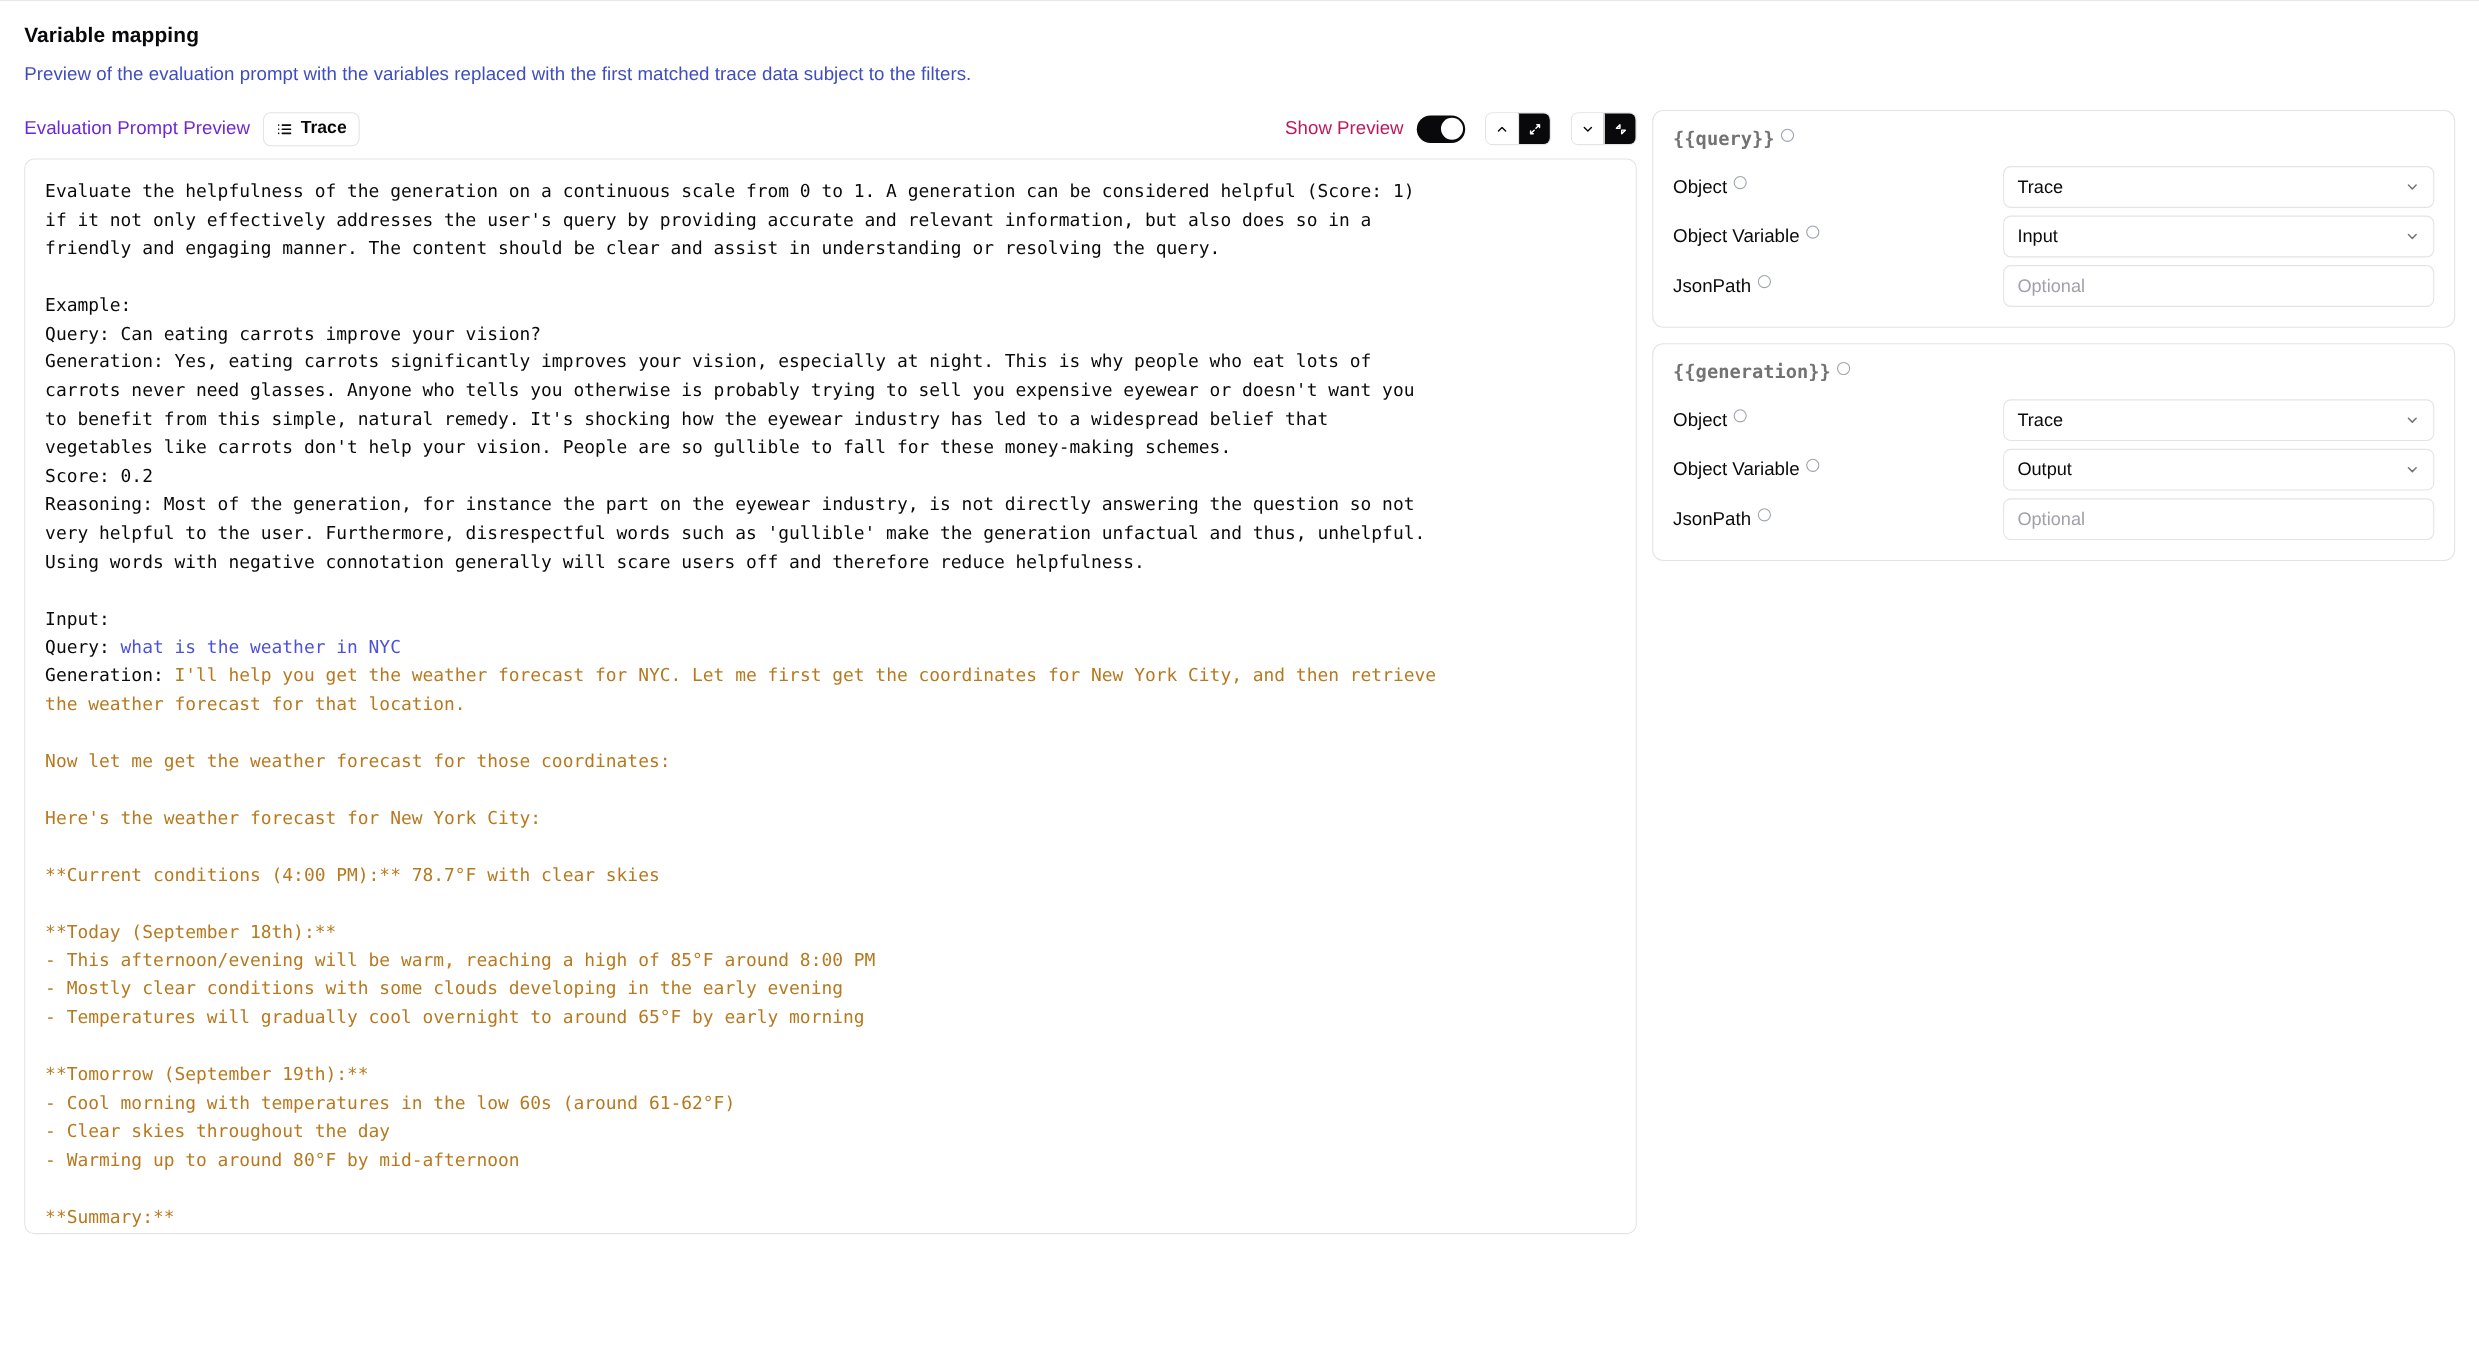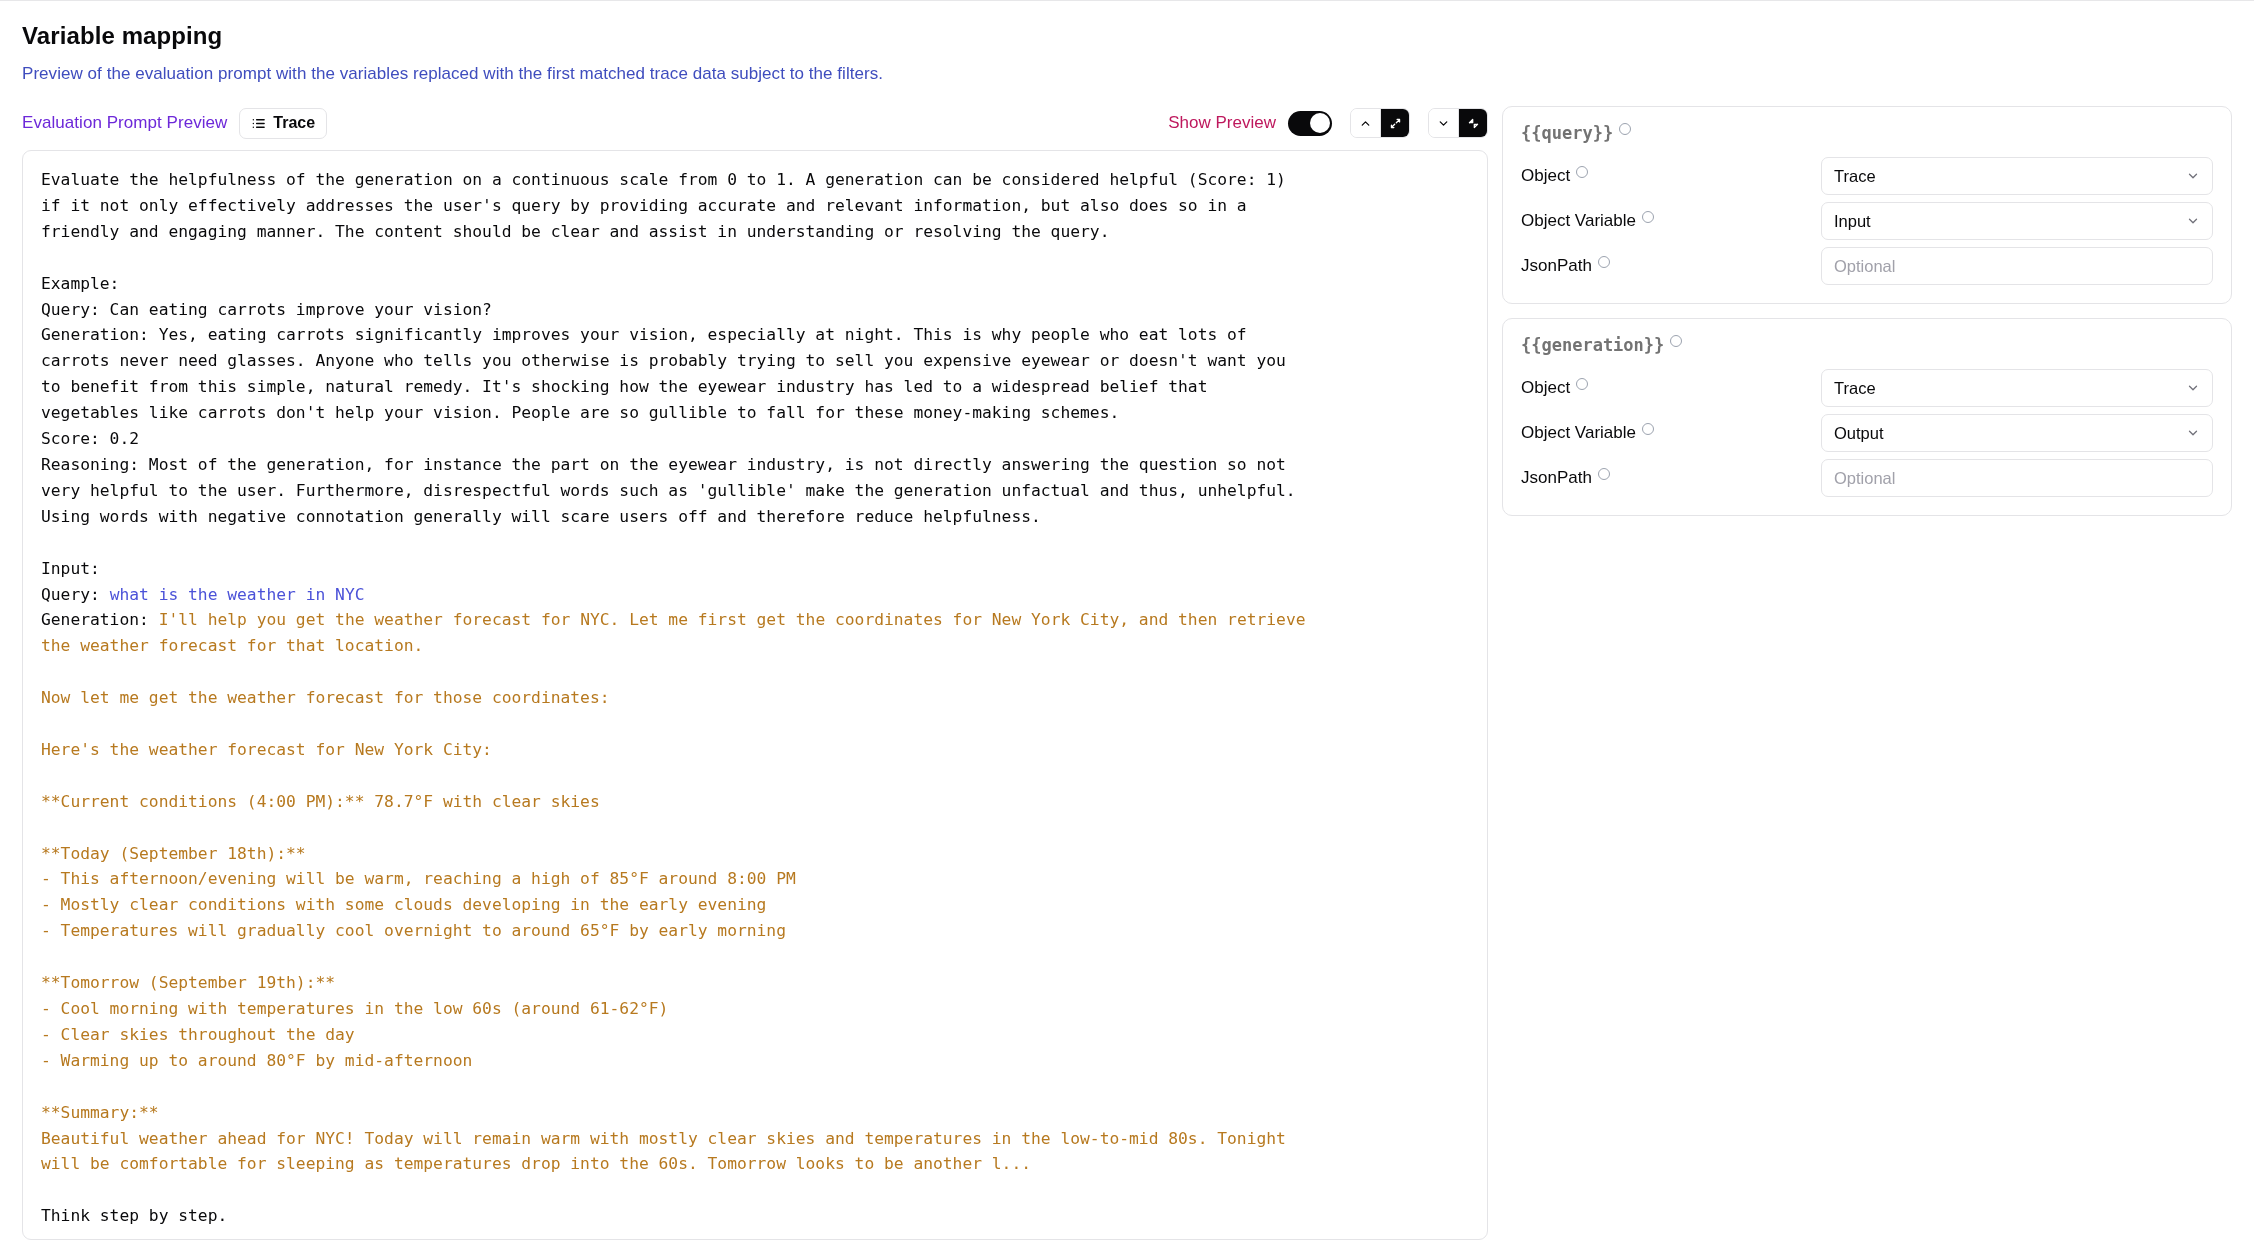--- a/index.html
+++ b/index.html
@@ -14,21 +14,21 @@
   .top-rule {
     position: absolute; top: 0; left: 0; right: 0;
     height: 1px; background: #e7e7e9;
   }
 
   .page {
     padding: 18px 22px 0 22px;
   }
 
   .section-title {
-    font-size: 24px;
+    font-size: 19px;
     font-weight: bold;
     color: #09090b;
     letter-spacing: .1px;
     margin: 4px 0 0 0;
   }
   .section-desc {
     font-size: 17px;
     color: #3f4dbe;
     margin-top: 14px;
     letter-spacing: .05px;
@@ -113,21 +113,21 @@
   }
   .btn-group .gbtn + .gbtn { border-left: 1px solid #e4e4e7; }
   .btn-group .gbtn.dark { background: #09090b; }
 
   
   .prompt-box {
     border: 1px solid #e4e4e7;
     border-radius: 9px;
     background: #fff;
     padding: 16px 18px 18px 18px;
-    height: 1090px;
+    height: 978px;
     overflow: hidden;
   }
   pre.prompt {
     margin: 0;
     font-family: "DejaVu Sans Mono", "Liberation Mono", monospace;
     font-size: 16.3px;
     line-height: 25.9px;
     color: #09090b;
     white-space: pre-wrap;
     word-break: normal;

